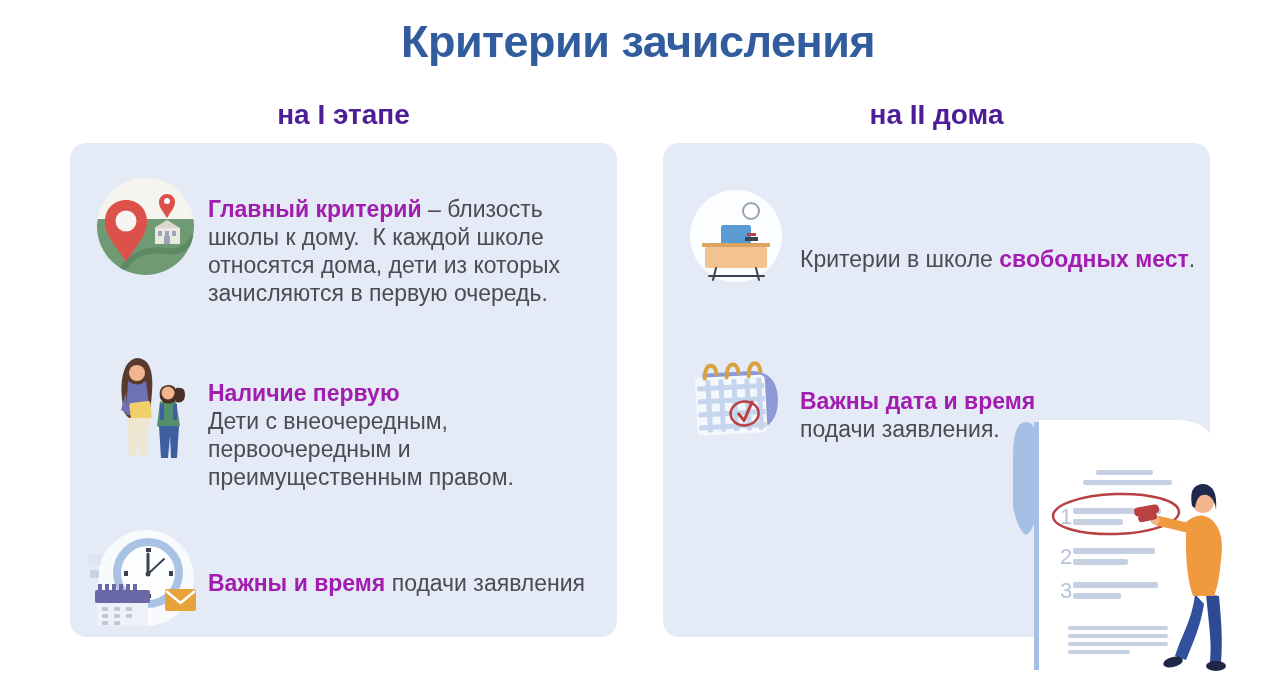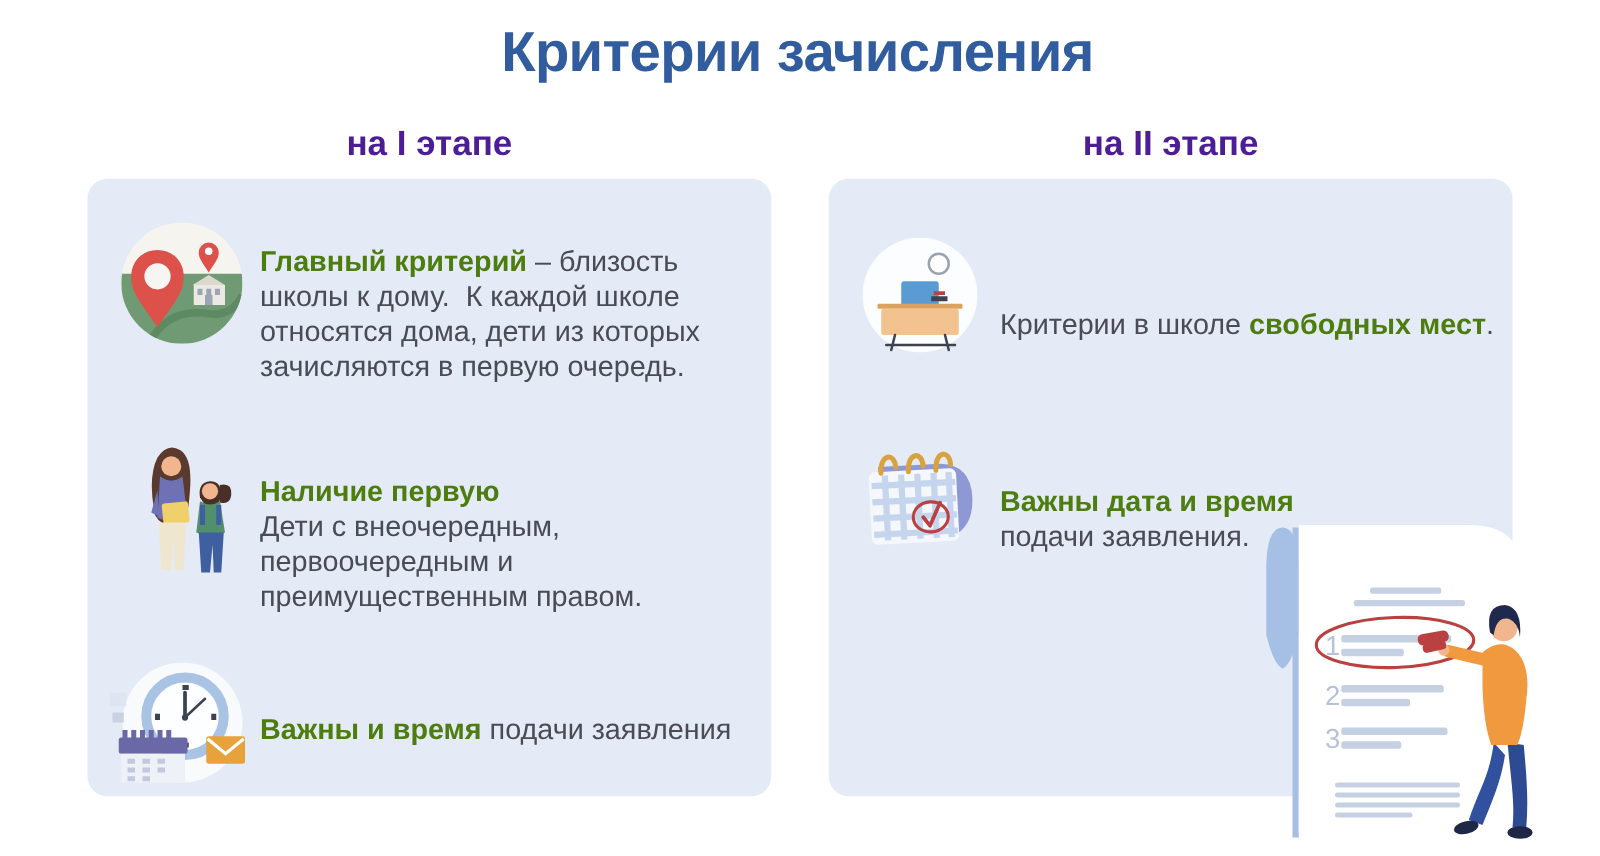--- a/index.html
+++ b/index.html
@@ -20,32 +20,32 @@
   .panel {
     position:absolute; top:143px; width:547px; height:494px;
     background:#e4eaf6; border-radius:16px;
   }
   .panel.p1 { left:70px; }
   .panel.p2 { left:663px; }
   .icon { position:absolute; }
   .txt {
     position:absolute; font-size:23px; line-height:28px; color:#4a4b54;
   }
-  .txt b { font-weight:700; color:#4d7c0f; }
+  .txt b { font-weight:700; color:#a21caf; }
   .illu { position:absolute; left:1000px; top:412px; width:280px; height:266px; z-index:5; }
 </style>
 </head>
 <body>
 
 <div class="page">
 
   <div class="main-title">Критерии зачисления</div>
 
   <div class="stage-header h1">на I этапе</div>
-  <div class="stage-header h2">на II этапе</div>
+  <div class="stage-header h2">на II дома</div>
 
   <div class="panel p1"></div>
   <div class="panel p2"></div>
 
   <svg class="icon" style="left:97px; top:178px;" width="97" height="97" viewBox="0 0 97 97">
     <defs>
         <clipPath id="mc">
           <circle cx="48.5" cy="48.5" r="48.5"></circle>
         </clipPath>
       </defs>

